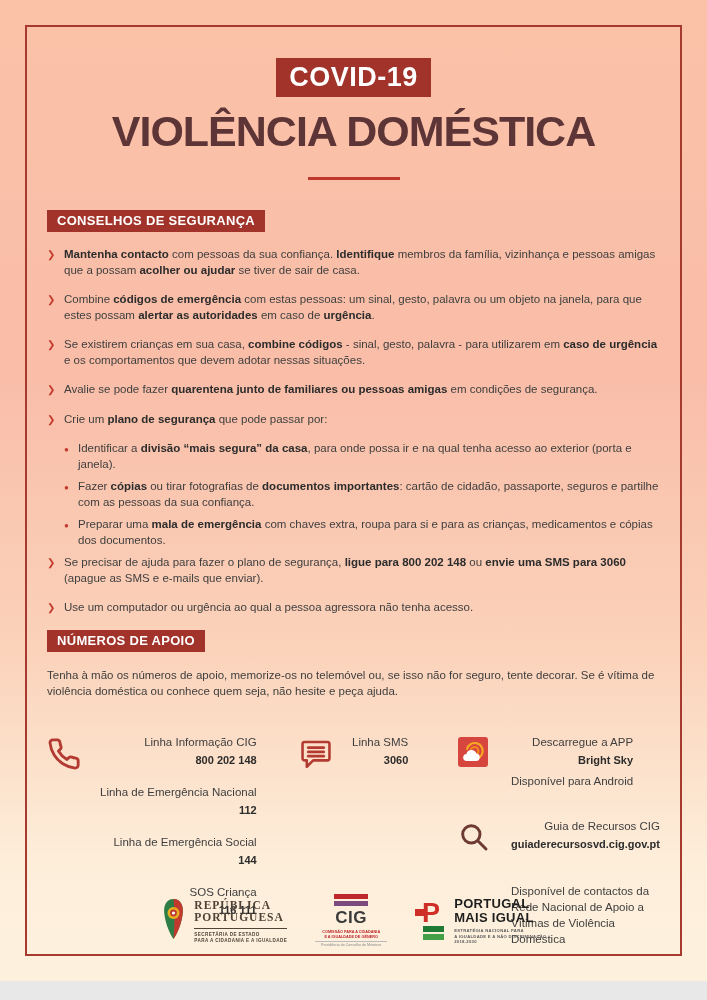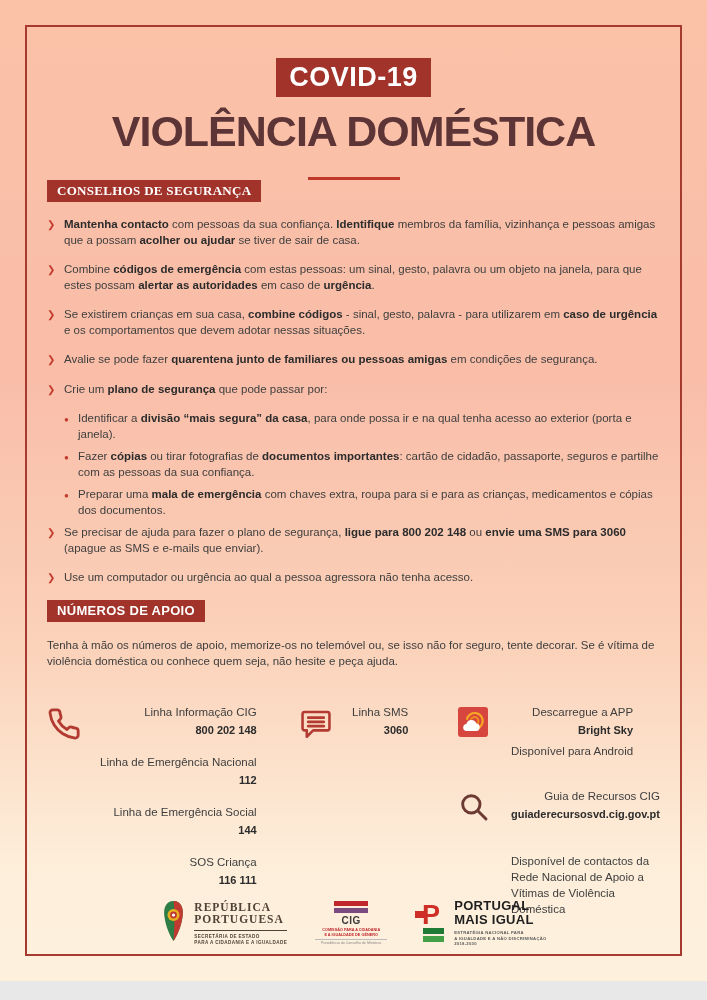--- a/index.html
+++ b/index.html
@@ -8,21 +8,21 @@
     font-family:"Liberation Sans","DejaVu Sans",sans-serif;
     background:linear-gradient(180deg,#fbc2a8 0%,#f9bda8 38%,#fbd2ba 66%,#fdeeda 88%,#fdf1de 100%);
   }
   .frame{position:absolute;left:25px;top:25px;right:25px;bottom:25px;border:2px solid #a63a2f;pointer-events:none;}
   .content{position:absolute;left:47px;right:47px;top:0;}
   .header{text-align:center;padding-top:58px;}
   .covid-badge{display:inline-block;background:#a1332a;color:#ffffff;font-weight:bold;font-size:27px;line-height:33px;padding:3px 13px;letter-spacing:.5px;}
   .title{margin-top:9px;font-size:43px;line-height:50px;font-weight:800;color:#5e3536;letter-spacing:-1px;}
   .divider{width:92px;height:3px;background:#c0392b;margin:21px auto 0;}
   .section-badge{display:inline-block;background:#a1332a;color:#ffffff;font-weight:bold;font-size:13px;line-height:14px;padding:4px 10px;letter-spacing:.3px;}
-  .advice-head{font-family:Liberation Serif, serif;}
+  .advice-head{margin-top:30px;}
   .advice-list{margin-top:15px;}
   .advice-item{display:flex;margin-bottom:14px;font-size:11.5px;line-height:15.5px;color:#3e3e3e;}
   .advice-item .bullet{flex:0 0 10px;margin-right:7px;color:#c43b2e;font-weight:bold;}
   .advice-item.arrow .bullet::before{content:"\276F";font-size:10px;}
   .advice-item.dot{margin-left:17px;margin-bottom:7px;}
   .advice-item.dot .bullet{flex:0 0 8px;margin-right:6px;}
   .advice-item.dot .bullet::before{content:"\25CF";font-size:8px;}
   .advice-item b{color:#2c2c2c;}
   .numbers-head{margin-top:13px;}
   .numbers-intro{margin-top:15px;font-size:11.5px;line-height:16px;color:#3e3e3e;}
@@ -38,21 +38,21 @@
   .app-row{display:flex;margin-bottom:14px;}
   .repo-text{margin-left:53px;font-size:11.5px;line-height:16px;max-width:165px;}
   .footer{position:absolute;left:0;right:0;bottom:33px;display:flex;justify-content:center;align-items:center;gap:28px;}
   .logo{display:flex;align-items:center;gap:7px;}
   .rep-text .rep-name{font-family:"Liberation Serif","DejaVu Serif",serif;font-weight:bold;font-size:11.5px;line-height:12.5px;color:#4f4337;letter-spacing:1px;}
   .rep-sub{border-top:1px solid #4f4337;margin-top:4px;padding-top:3px;font-size:4.6px;line-height:6px;font-weight:bold;color:#4f4337;letter-spacing:.4px;}
   .cig-logo{text-align:center;width:72px;}
   .cig-bar{width:34px;height:5px;margin:0 auto;}
   .cig-bar.red{background:#c0272d;margin-bottom:2px;}
   .cig-bar.purple{background:#7b4a7e;}
-  .cig-acronym{font-size:10px;font-weight:bold;color:#3a3a3a;margin-top:2px;letter-spacing:.5px;}
+  .cig-acronym{font-size:17px;font-weight:bold;color:#3a3a3a;margin-top:2px;letter-spacing:.5px;}
   .cig-sub{font-size:3.8px;line-height:5px;font-weight:bold;color:#c0272d;margin-top:2px;}
   .cig-sub3{font-size:3.6px;line-height:5px;color:#8a8a8a;margin-top:1px;border-top:.5px solid #bbb;padding-top:1px;}
   .pmi-text .pmi-name{font-size:13px;line-height:14px;font-weight:800;color:#1e1e1e;letter-spacing:.3px;}
   .pmi-sub{font-size:4.2px;line-height:5.8px;font-weight:bold;color:#5a5a5a;margin-top:3px;letter-spacing:.3px;}
 </style>
 </head>
 <body>
 
 <div class="poster">
   <div class="frame"></div>

